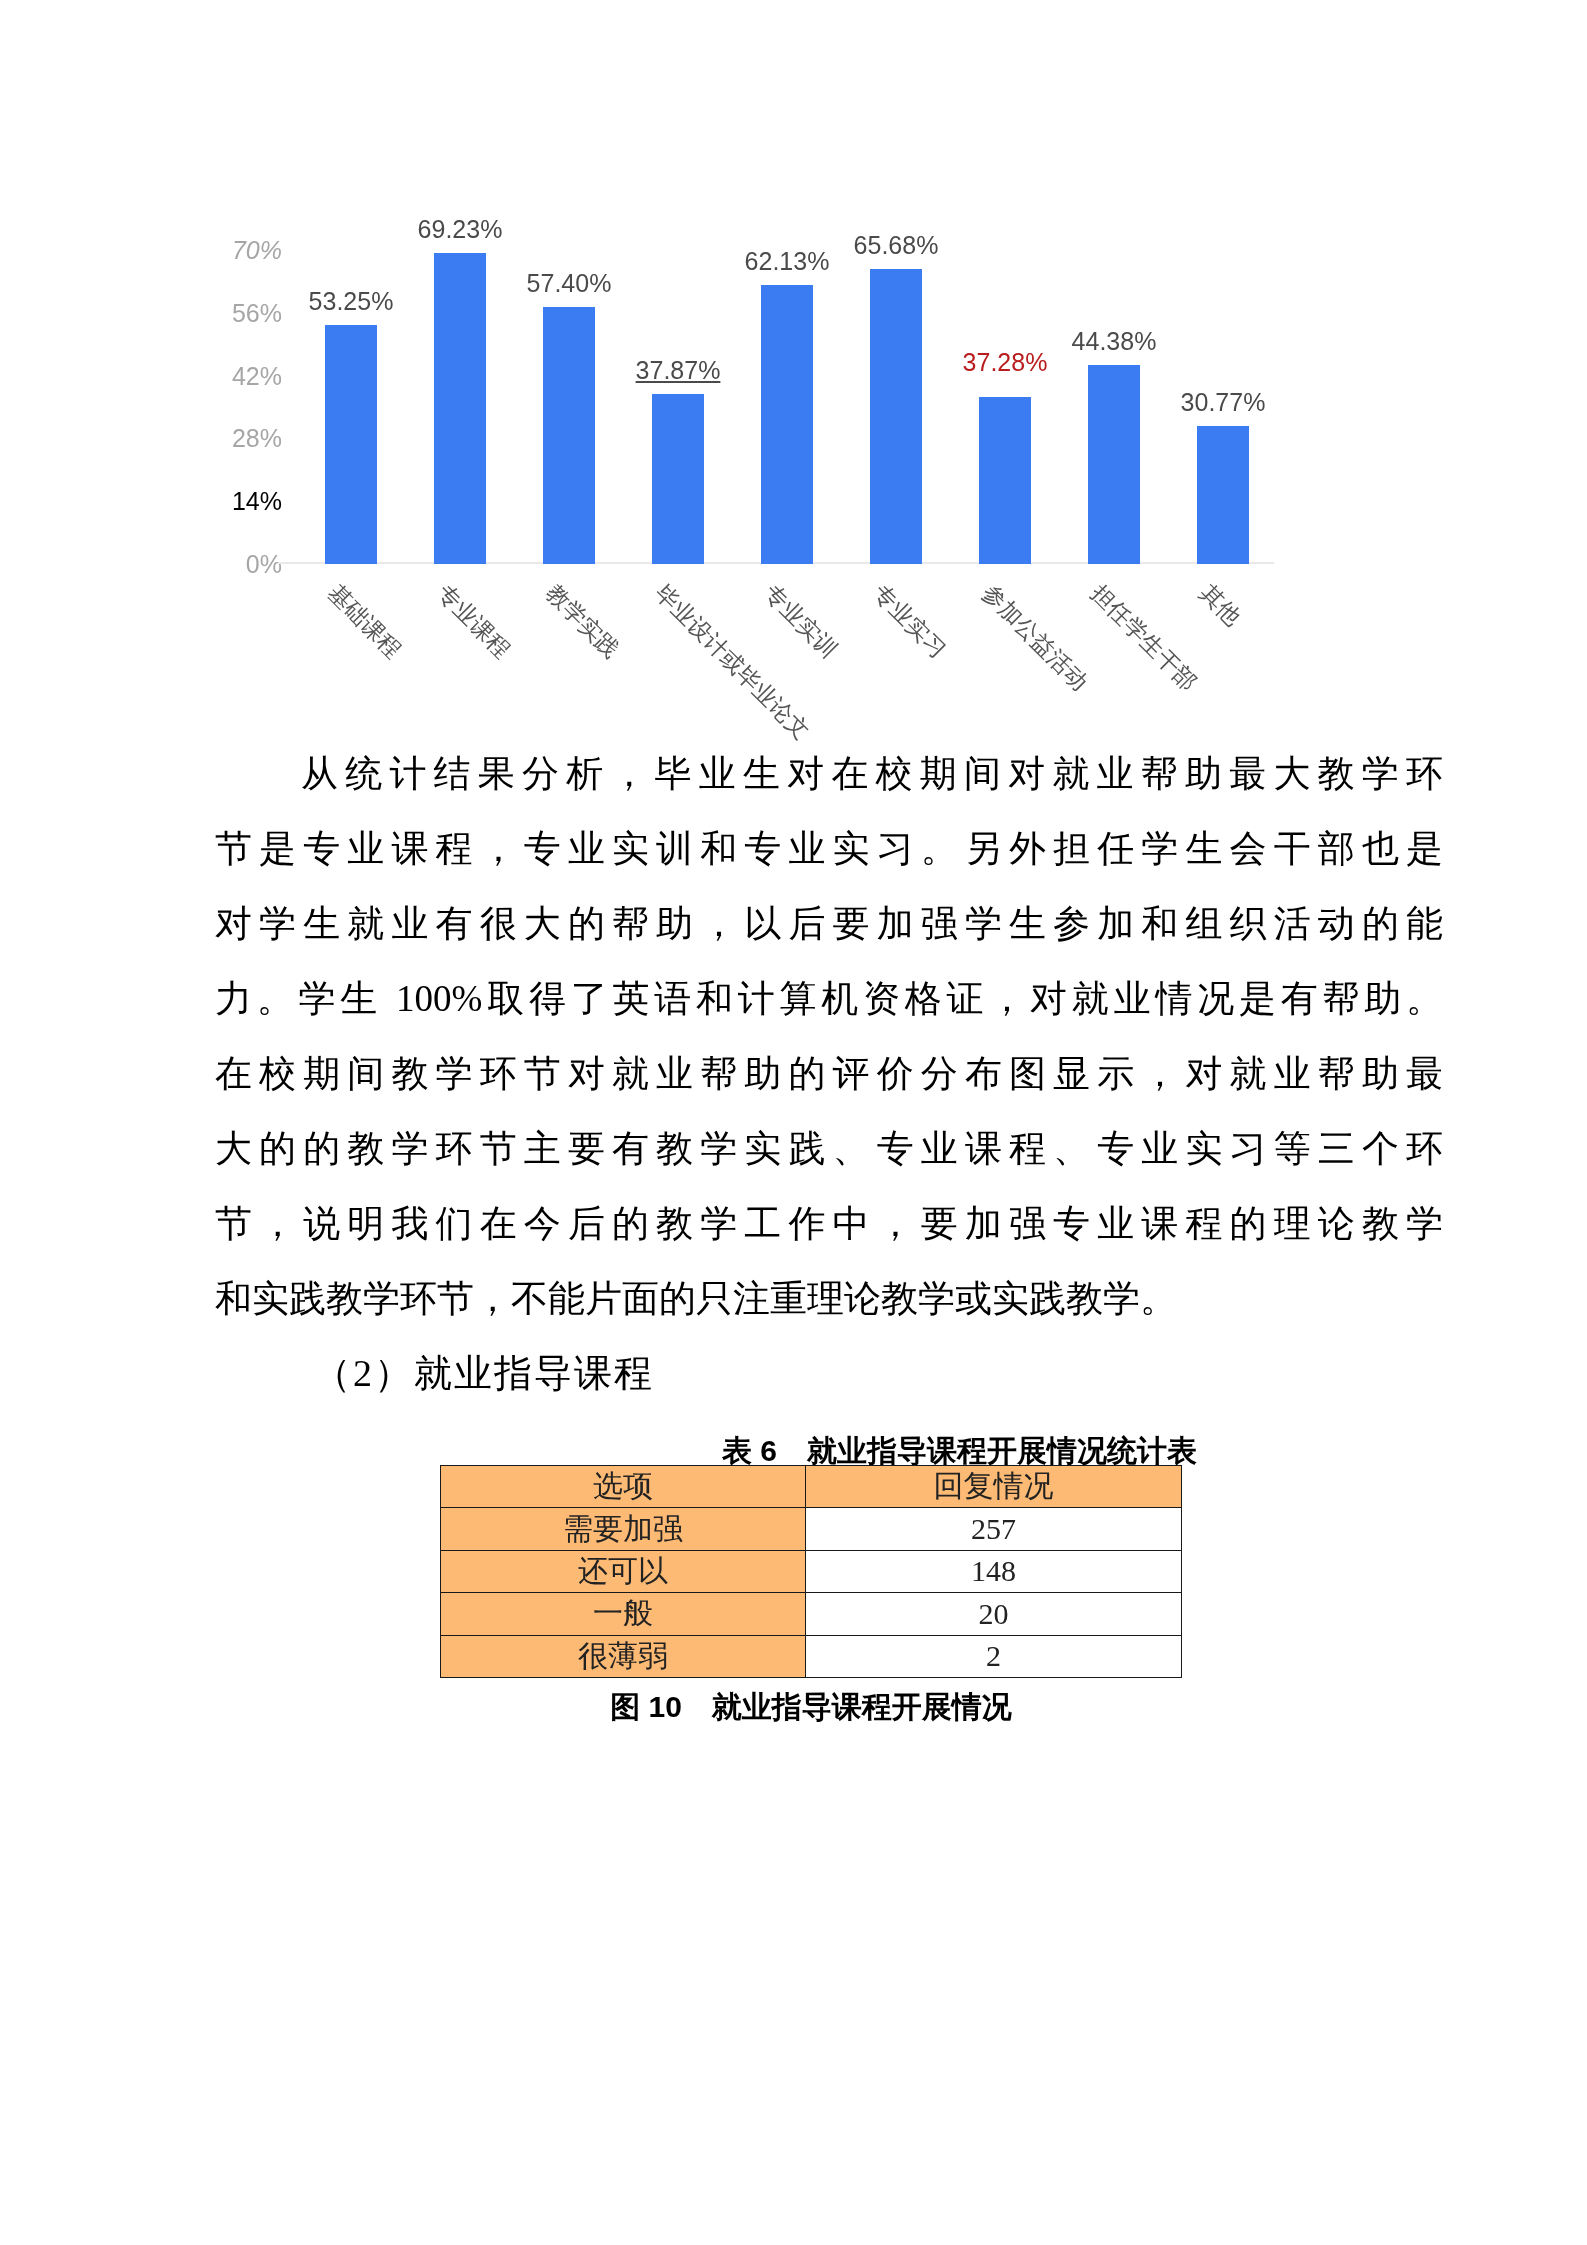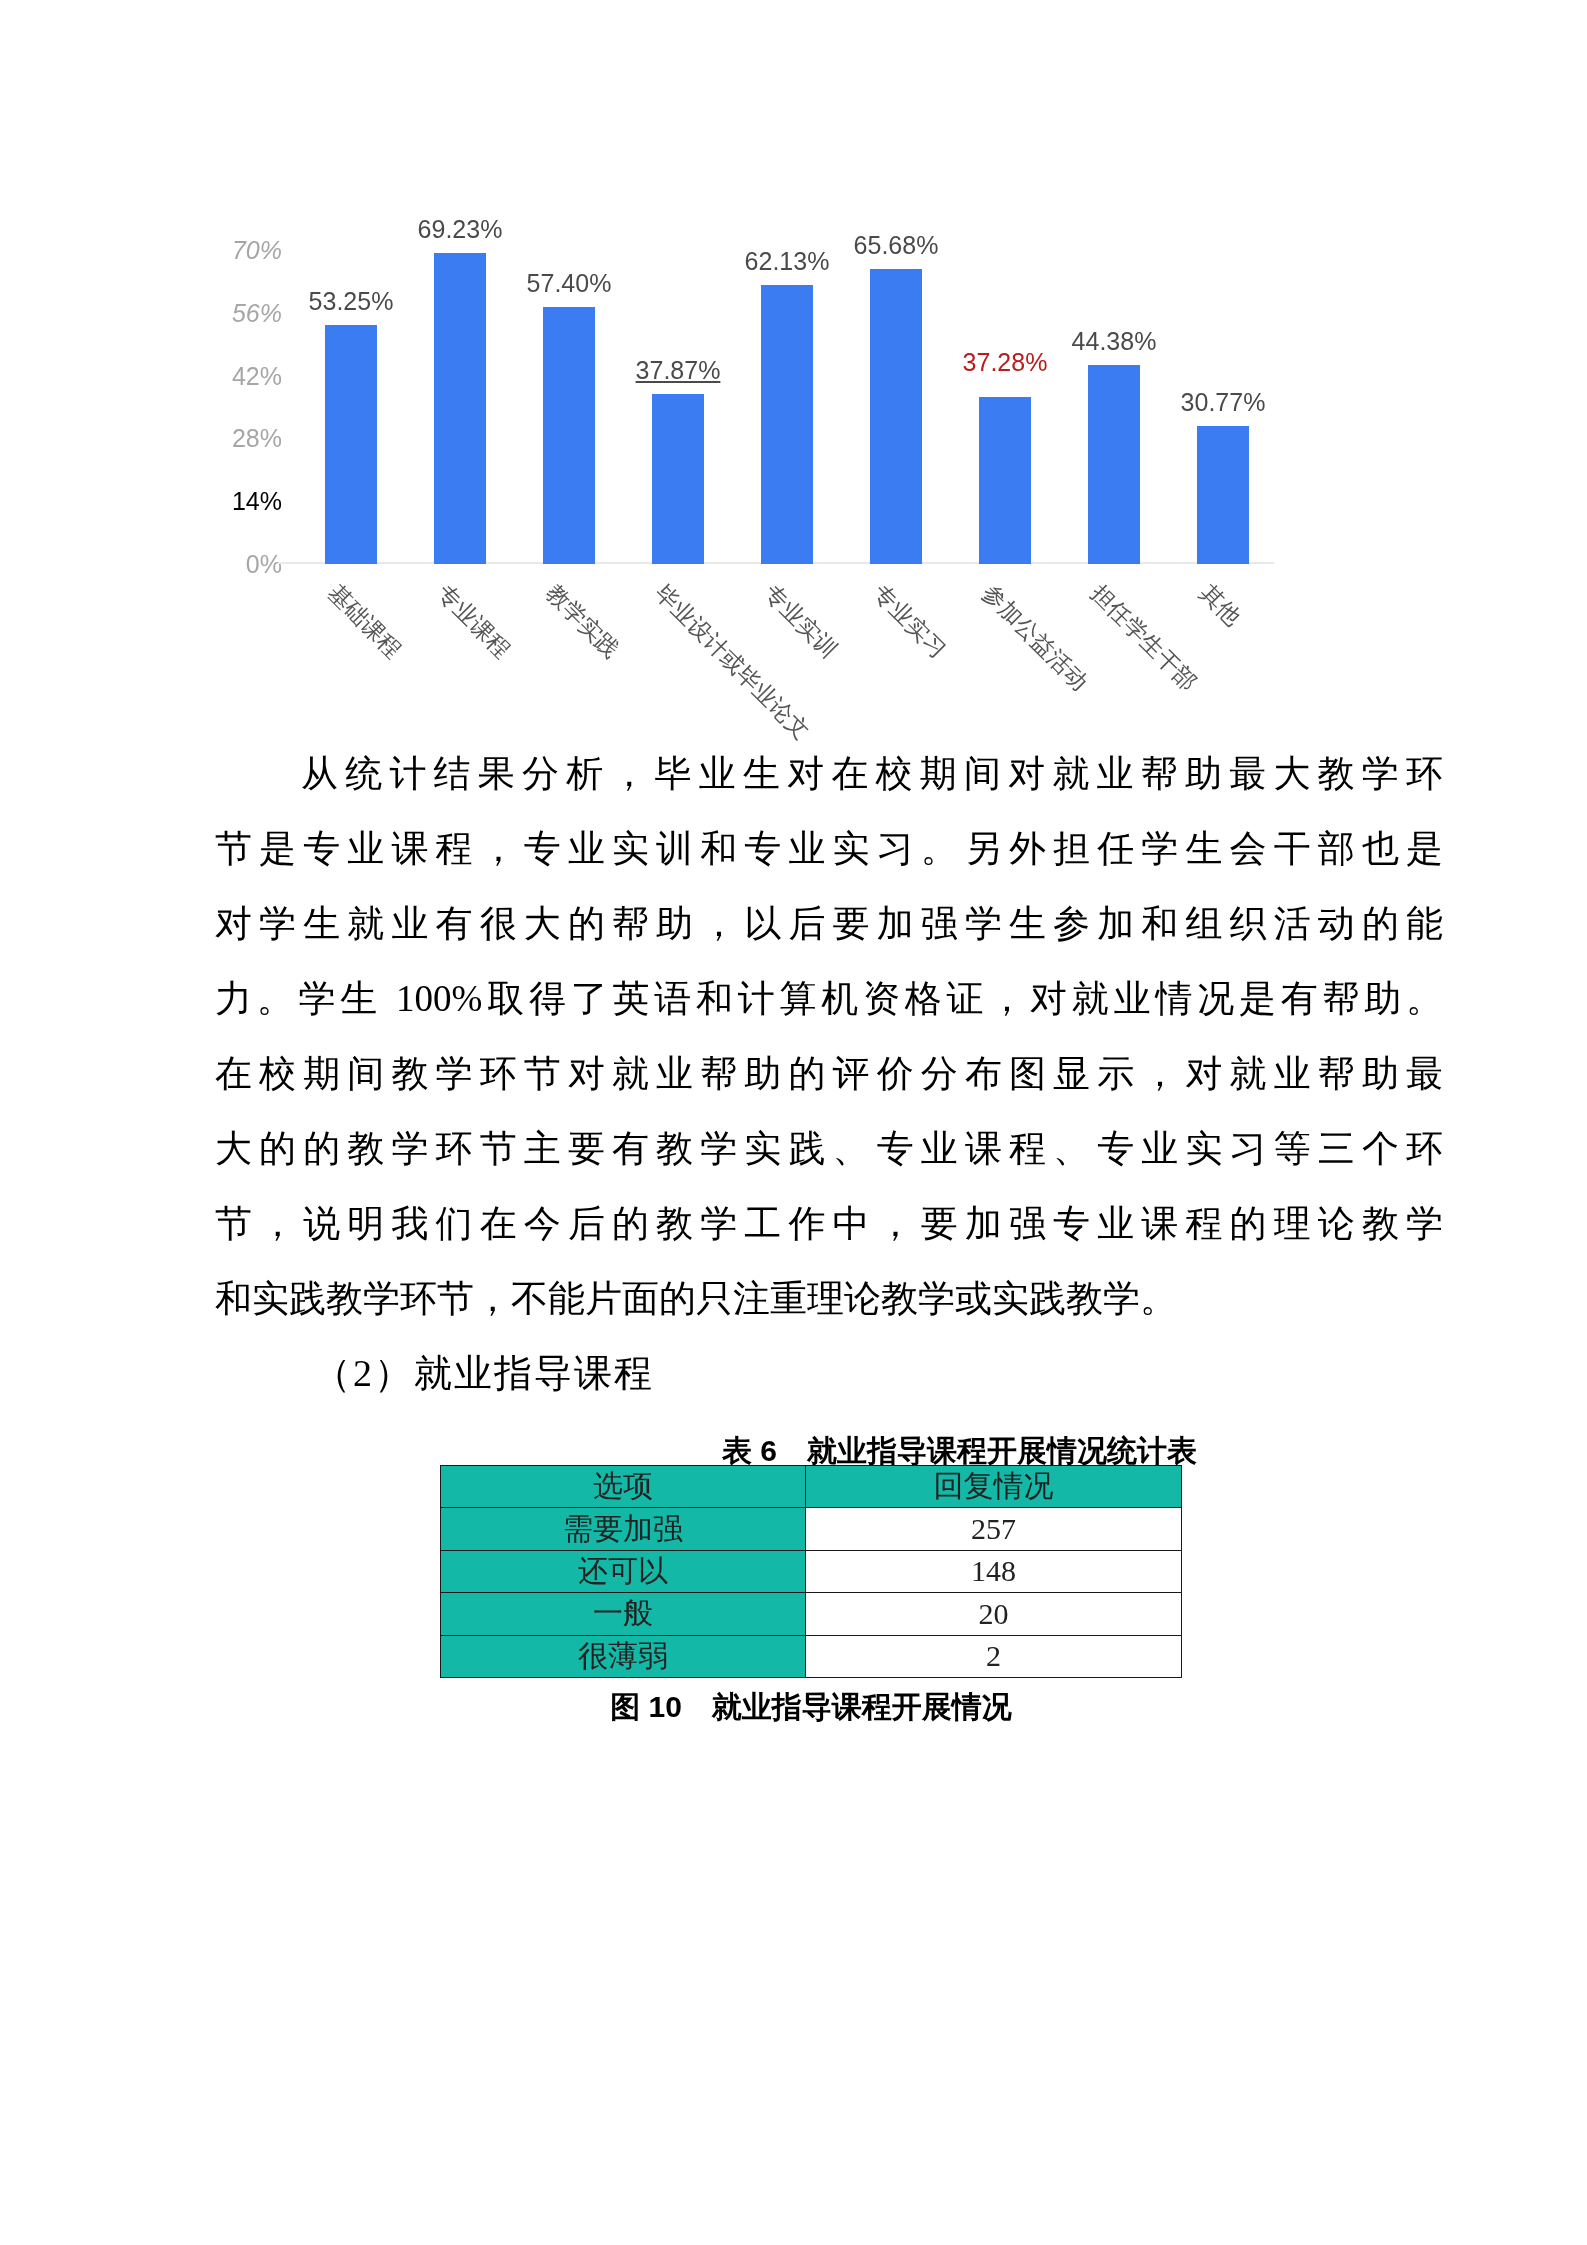--- a/index.html
+++ b/index.html
@@ -63,36 +63,36 @@
   }
   #stats-table {
     position:absolute; left:440px; top:1465px; width:742px; height:213px;
     border-collapse:collapse; table-layout:fixed;
     font-size:30px; color:#222222;
   }
   #stats-table td, #stats-table th {
     border:1.5px solid #1a1a1a; text-align:center;
     font-weight:normal; height:42px; padding:0;
   }
-  #stats-table .shaded { background:#14b8a6; }
+  #stats-table .shaded { background:#fdba74; }
   #figure-caption {
     position:absolute; left:440px; top:1687px; width:742px;
     text-align:center; font-family:"Liberation Sans", sans-serif;
     font-weight:bold; font-size:30px; color:#000000;
   }
 </style>
 </head>
 <body>
 
 <div id="page">
 
   <div id="chart">
     <div id="yaxis">
         <div class="ytick" style="top: 235px; color: rgb(166, 166, 166); font-style: italic;">70%</div>
-        <div class="ytick" style="top: 297.8px; color: rgb(166, 166, 166); font-style: italic;">56%</div>
+        <div class="ytick" style="top: 297.8px; color: rgb(166, 166, 166);">56%</div>
         <div class="ytick" style="top: 360.6px; color: rgb(166, 166, 166);">42%</div>
         <div class="ytick" style="top: 423.4px; color: rgb(166, 166, 166);">28%</div>
         <div class="ytick" style="top: 486.2px; color: #000000;">14%</div>
         <div class="ytick" style="top: 549px; color: rgb(166, 166, 166);">0%</div>
       </div>
     <div class="baseline"></div>
     <div id="bars">
         <div class="bar" style="left: 325px; top: 325.136px; width: 52px; height: 238.864px; background: rgb(59, 124, 242);"></div>
         <div class="bar-label" style="left: 281px; top: 287.136px; color: rgb(74, 74, 74);">53.25%</div>
         <div class="bar" style="left: 434px; top: 253.454px; width: 52px; height: 310.546px; background: rgb(59, 124, 242);"></div>

